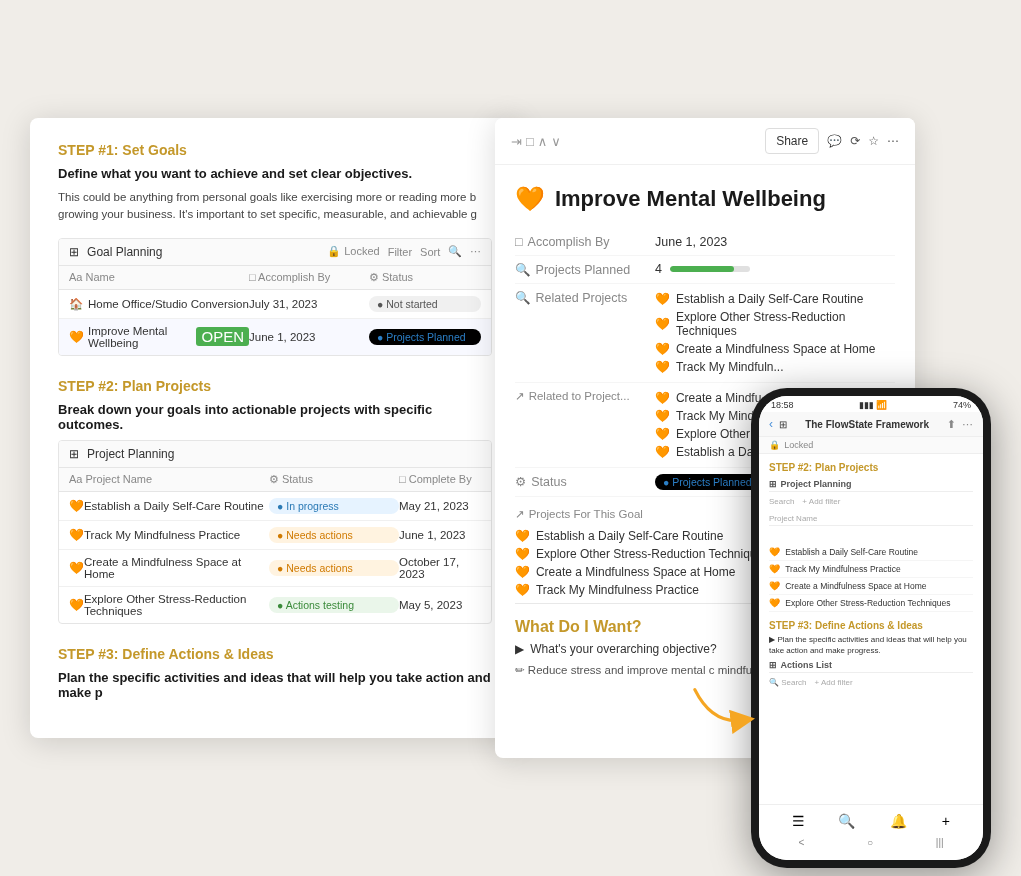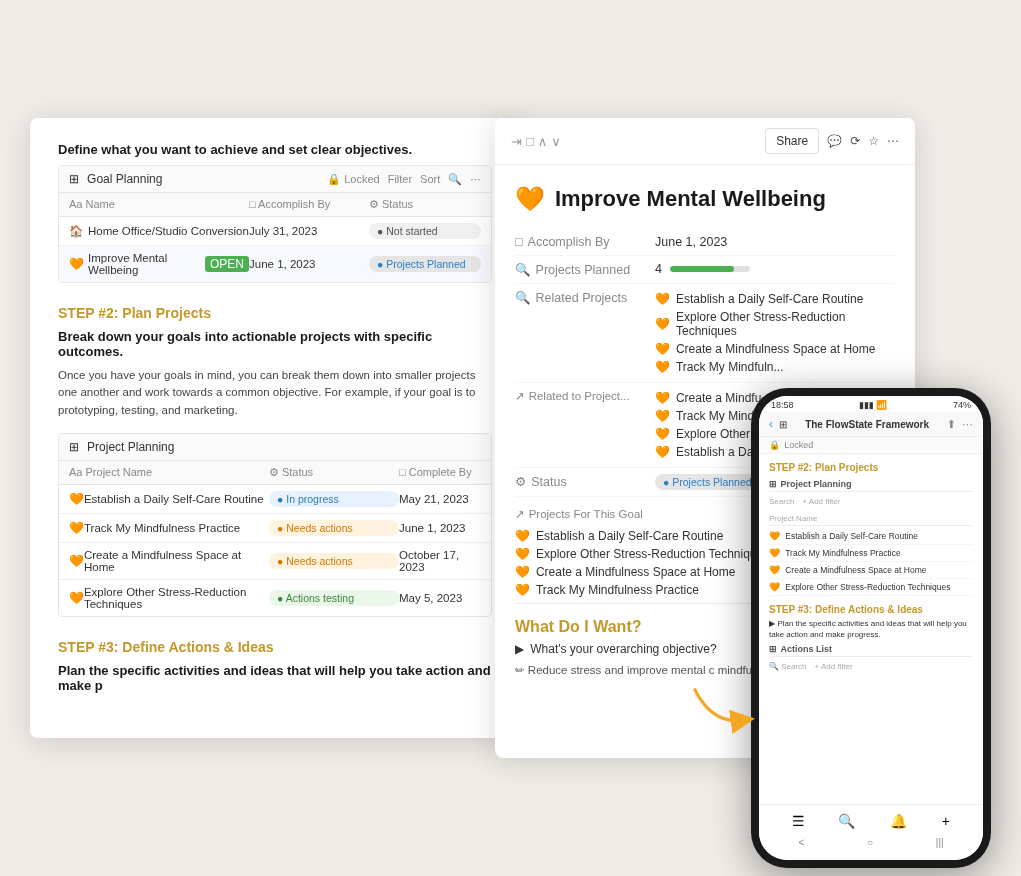--- a/index.html
+++ b/index.html
@@ -107,38 +107,38 @@
 
     .status-badge {
       display: inline-block;
       padding: 2px 8px;
       border-radius: 10px;
       font-size: 10.5px;
       font-weight: 500;
     }
 
     .status-not-started { background: #f0f0f0; color: #555; }
-    .status-projects-planned { background: #e5e5e5; color: #2b7fc7; }
+    .status-projects-planned { background: #000000; color: #2b7fc7; }
     .status-in-progress { background: #e6f3ff; color: #2b7ab5; }
     .status-needs-actions { background: #fff3e0; color: #d07a00; }
     .status-actions-planned { background: #eaf6ea; color: #3a8a3a; }
 
     .row-icon {
       display: inline-block;
       width: 14px;
       height: 14px;
       margin-right: 5px;
       vertical-align: middle;
     }
 
     .open-badge {
       display: inline-block;
       background: #4CAF50;
       color: white;
-      font-size: 12px;
+      font-size: 15px;
       padding: 1px 5px;
       border-radius: 3px;
       margin-left: 4px;
       vertical-align: middle;
     }
 
     .row-name {
       display: flex;
       align-items: center;
     }
@@ -445,21 +445,21 @@
       color: #aaa;
       margin-bottom: 4px;
       padding: 2px 0;
     }
 
     .phone-col-header {
       font-size: 8px;
       color: #aaa;
       padding: 2px 0;
       border-bottom: 1px solid #eee;
-      margin-bottom: 2px;
+      margin-bottom: 18px;
     }
 
     .phone-row {
       display: flex;
       align-items: center;
       gap: 5px;
       padding: 3px 0;
       font-size: 8.5px;
       color: #333;
       border-bottom: 1px solid #f5f5f5;
@@ -528,21 +528,23 @@
       width: 70px;
       height: 70px;
     }
   </style>
 </head>
 <body>
 
 <div class="left-panel">
   <div class="left-panel-content">
 
+    <div class="step-heading">STEP #1: Set Goals</div>
     <div class="step-sub">Define what you want to achieve and set clear objectives.</div>
+    <div class="step-body">This could be anything from personal goals like exercising more or reading more b growing your business. It's important to set specific, measurable, and achievable g</div>
 
     <div class="table-container">
       <div class="table-title-bar">
         <span>⊞</span>
         <span>Goal Planning</span>
         <div class="table-title-right">
           <span>🔒 Locked</span>
           <span style="cursor:pointer;">Filter</span>
           <span style="cursor:pointer;">Sort</span>
           <span style="cursor:pointer;">🔍</span>
@@ -568,21 +570,20 @@
           <span>Improve Mental Wellbeing</span>
           <span class="open-badge">OPEN</span>
         </div>
         <span>June 1, 2023</span>
         <span class="status-badge status-projects-planned">● Projects Planned</span>
       </div>
     </div>
 
     <div class="step-heading">STEP #2: Plan Projects</div>
     <div class="step-sub">Break down your goals into actionable projects with specific outcomes.</div>
-    <div class="step-body">Once you have your goals in mind, you can break them down into smaller projects one another and work towards a common objective. For example, if your goal is to prototyping, testing, and marketing.</div>
 
     <div class="table-container">
       <div class="table-title-bar">
         <span>⊞</span>
         <span>Project Planning</span>
       </div>
       <div class="table-header-row project-table-header">
         <span>Aa Project Name</span>
         <span>⚙ Status</span>
         <span>□ Complete By</span>

